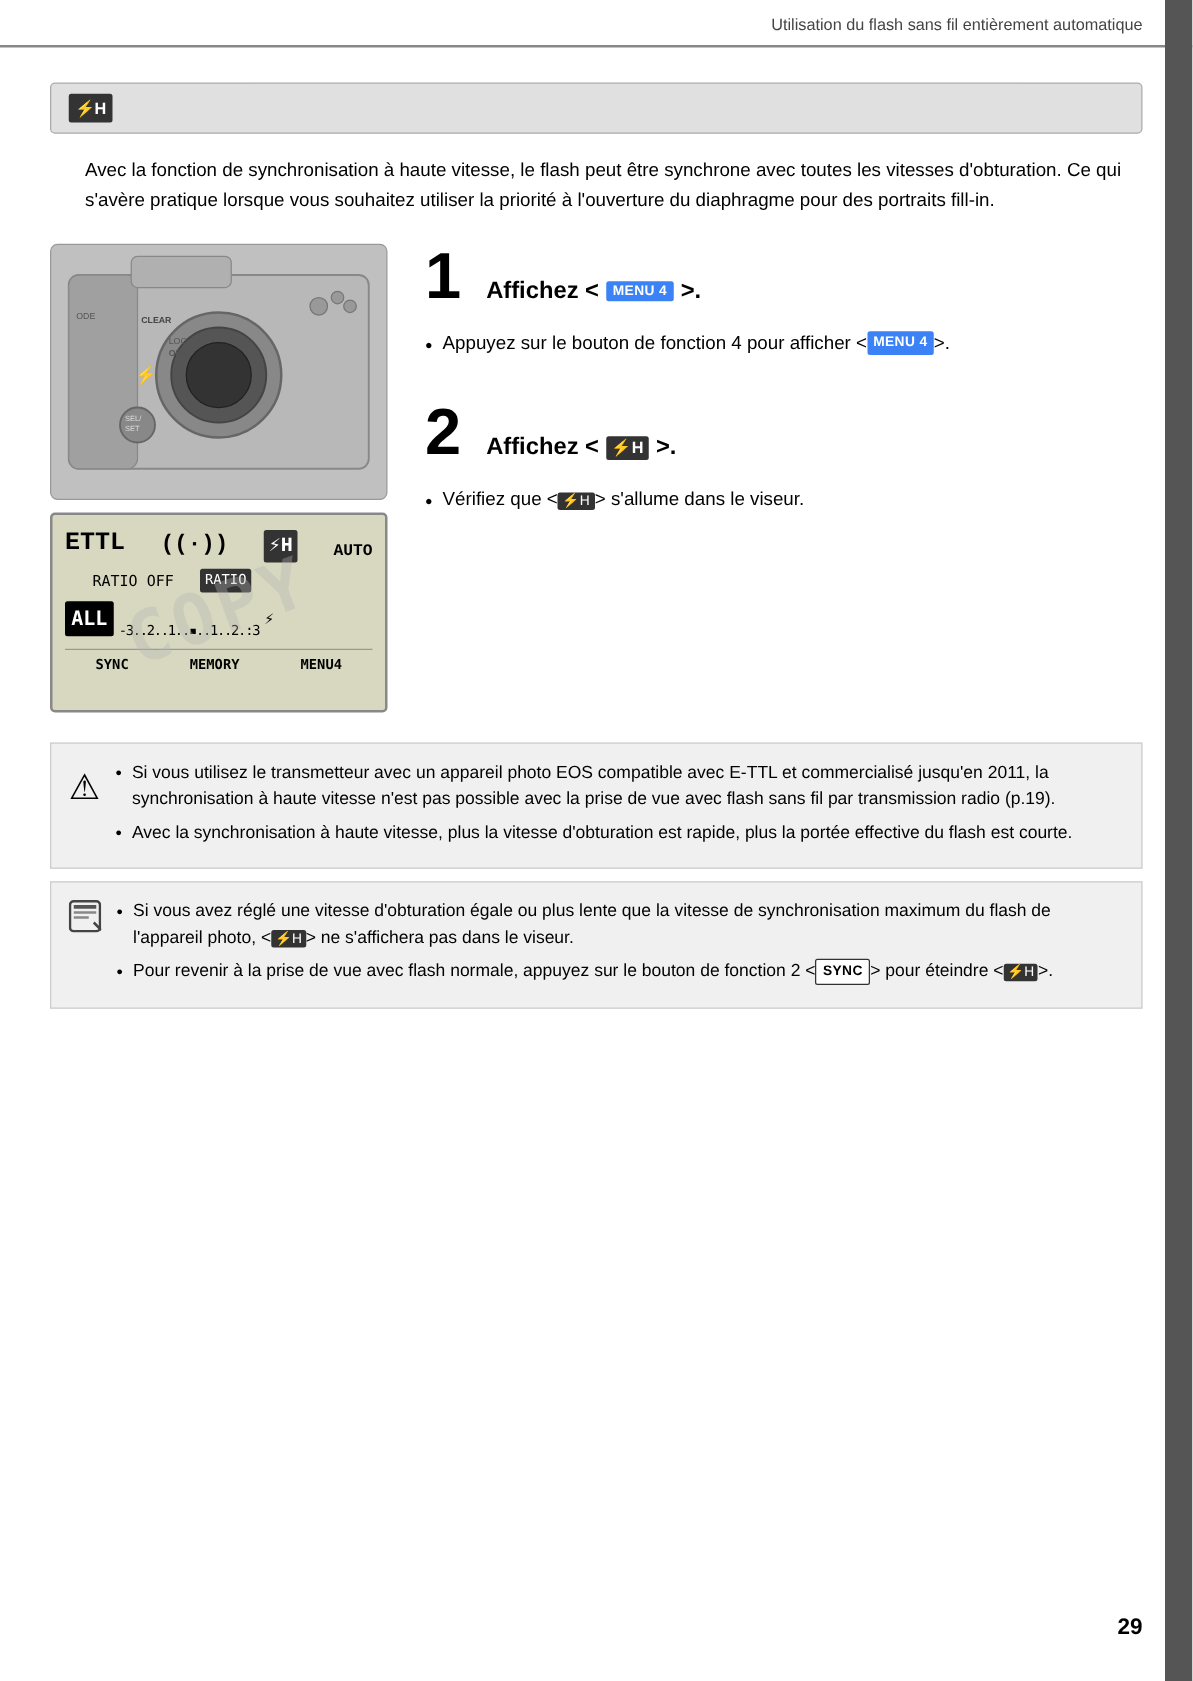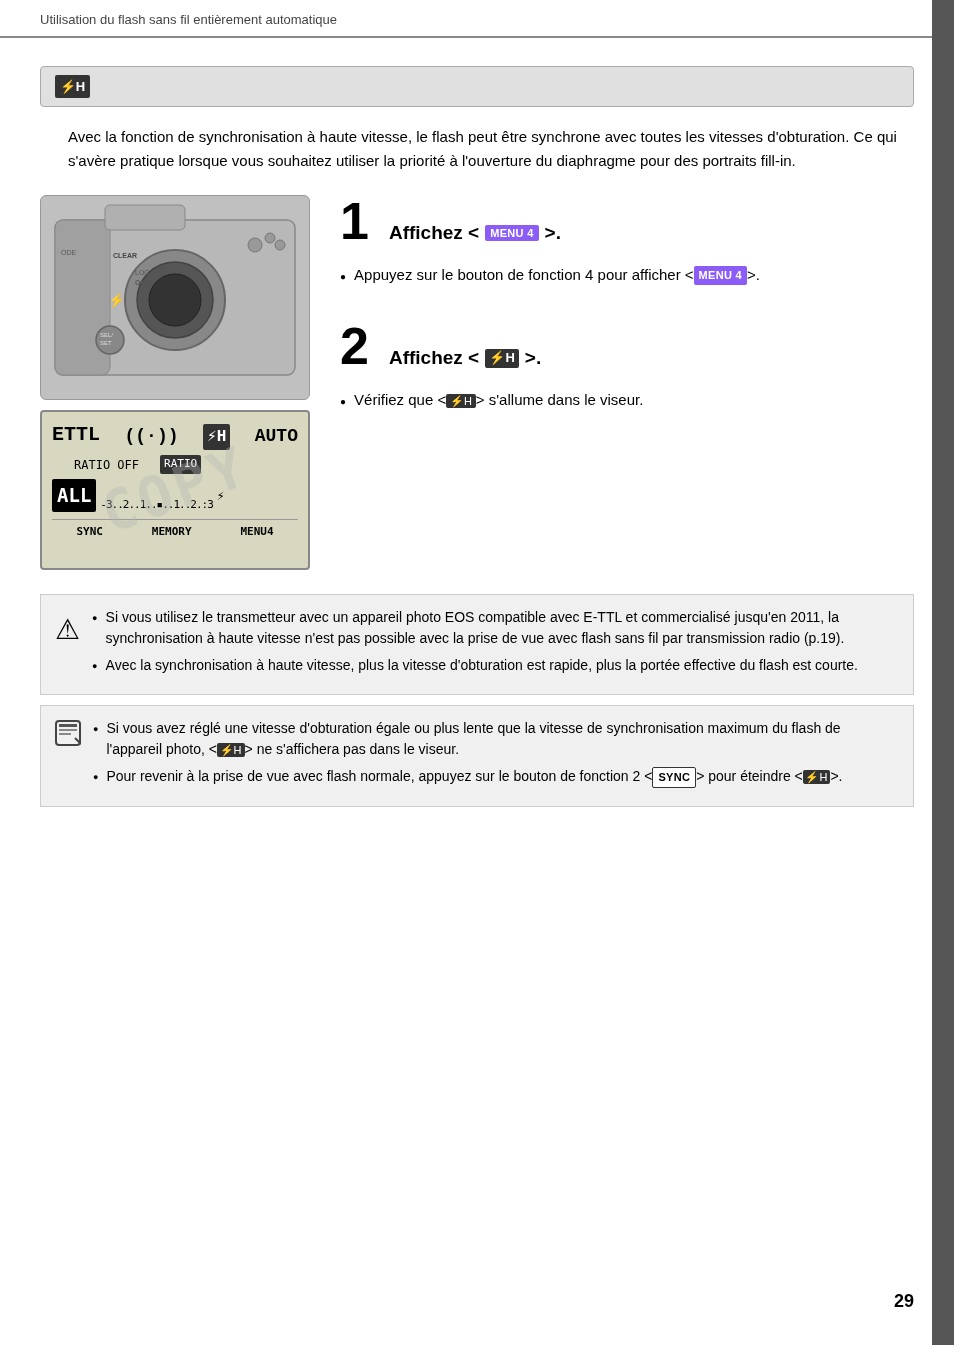--- a/index.html
+++ b/index.html
@@ -18,20 +18,21 @@
       min-height: 1345px;
       padding: 0;
       background: #fff;
       position: relative;
     }
 
     
     .top-header {
       width: 100%;
       border-bottom: 2px solid #888;
+      text-align: right;
       padding: 10px 40px 6px 40px;
       font-size: 13px;
       color: #444;
     }
 
     
     .content {
       padding: 28px 40px 40px 40px;
     }
 
@@ -111,21 +112,21 @@
       content: "●";
       font-size: 10px;
       margin-right: 8px;
       margin-top: 5px;
       flex-shrink: 0;
     }
 
     
     .badge {
       display: inline-block;
-      background: #8b5cf6;
+      background: #3b82f6;
       color: #fff;
       font-size: 11px;
       font-weight: bold;
       padding: 1px 5px;
       border-radius: 2px;
       letter-spacing: 0.3px;
       vertical-align: middle;
     }
 
     .badge-outline {
@@ -179,21 +180,21 @@
       margin-bottom: 5px;
       font-family: Liberation Mono, monospace;
     }
 
     .lcd-ettl {
       font-size: 20px;
       font-weight: bold;
     }
 
     .lcd-auto {
-      font-size: 18px;
+      font-size: 13px;
       font-weight: bold;
     }
 
     .lcd-row2 {
       display: flex;
       align-items: flex-end;
       gap: 21px;
       font-size: 12px;
       margin-bottom: 4px;
       padding-left: 22px;
@@ -211,21 +212,21 @@
       display: flex;
       align-items: center;
       gap: 4px;
       font-size: 12px;
       margin-bottom: 2px;
     }
 
     .lcd-all-badge {
       background: #000;
       color: #fff;
-      font-size: 19px;
+      font-size: 16px;
       font-weight: bold;
       padding: 2px 5px;
       border-radius: 2px;
     }
 
     .lcd-scale {
       font-size: 11px;
       font-family: monospace;
       letter-spacing: -1px;
       margin-top: 19px;

